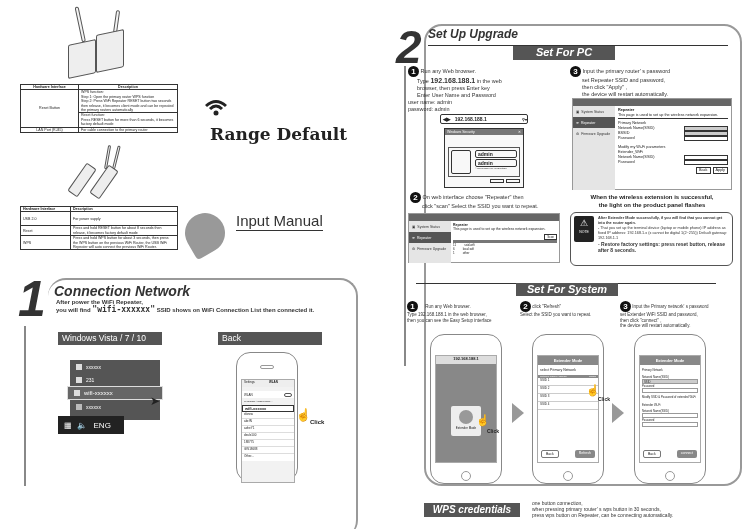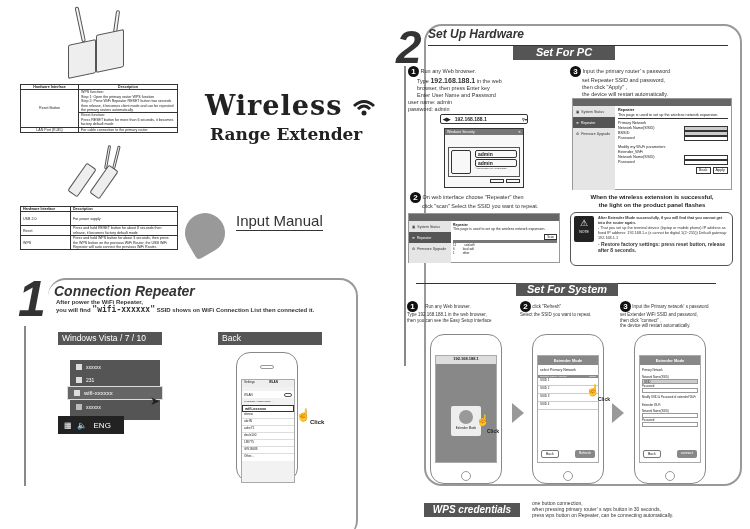--- a/index.html
+++ b/index.html
@@ -96,36 +96,35 @@
         <td>
           <div>Press and hold WPS button for about 3 seconds, then press</div>
           <div>the WPS button on the previous WiFi Router, the USB WiFi</div>
           <div>Repeater will auto connect the previous WiFi Router.</div>
         </td>
       </tr>
 </tbody>
   </table>
 
 <div class="abs title-logo" style="left:205px;top:90px;font-size:27px;letter-spacing:1px">
-  <span>Wireless</span>
   <svg width="22" height="18" viewBox="0 0 22 18" style="vertical-align:middle">
       <path d="M1 7 Q11 -2 21 7" stroke="#222" stroke-width="3" fill="none"></path>
       <path d="M5 10 Q11 4 17 10" stroke="#222" stroke-width="3" fill="none"></path>
       <circle cx="11" cy="14" r="2.5" fill="#222"></circle>
     </svg>
 </div>
-<div class="abs title-logo" style="left:210px;top:124px;font-size:17px">Range Extender</div>
+<div class="abs title-logo" style="left:210px;top:124px;font-size:17px">Range Default</div>
 
 <div class="abs" style="left:185px;top:213px;width:40px;height:40px;background:#999;border-radius:50% 50% 50% 10%;transform:rotate(-30deg)"></div>
 <div class="abs" style="left:236px;top:212px;font-size:15px;color:#333;border-bottom:1px solid #333;padding-bottom:1px">Input Manual</div>
 
 <div class="abs section-box" style="left:48px;top:278px;width:310px;height:260px;"></div>
 <div class="abs" style="left:24px;top:326px;width:2px;height:160px;background:#888"></div>
 <div class="abs bignum" style="left:18px;top:270px;font-size:50px">1</div>
-<div class="abs sec-title" style="left:54px;top:283px;font-size:14px">Connection Repeater</div>
+<div class="abs sec-title" style="left:54px;top:283px;font-size:14px">Connection Network</div>
 <div class="abs" style="left:56px;top:298px;font-size:6px;line-height:8px;font-weight:bold;color:#333">
   <div>After power the WiFi Repeater,</div>
   <div><span>you will find</span> <span style="font-size:8px;font-family:'DejaVu Sans Mono',monospace">"wifi-xxxxxx"</span> <span>SSID shows on WiFi Connection List then connected it.</span></div>
 </div>
 
 <div class="abs darkbar" style="left:58px;top:332px;width:104px;height:13px;font-size:8.5px;padding:1px 4px">Windows Vista / 7 / 10</div>
 <div class="abs darkbar" style="left:218px;top:332px;width:104px;height:13px;font-size:8.5px;padding:1px 4px">Back</div>
 
 <div class="abs" style="left:70px;top:360px;width:90px;height:60px;background:#555;">
   <div style="height:13px;display:flex;align-items:center;padding-left:6px;color:#fff;font-size:5px;gap:4px">
@@ -174,21 +173,21 @@
     <div style="height:7px;background:#fff;border-bottom:1px solid #ddd;font-size:3px;padding:0 2px">GW18688</div>
     <div style="height:7px;background:#fff;font-size:3px;padding:0 2px">Other...</div>
   </div>
 </div>
 <div class="abs" style="left:296px;top:408px;font-size:12px">☝</div>
 <div class="abs bold" style="left:310px;top:419px;font-size:6px">Click</div>
 
 <div class="abs section-box" style="left:424px;top:24px;width:318px;height:462px;border-bottom:2px solid #999;border-radius:18px 18px 18px 18px;border-left:2px solid #999"></div>
 <div class="abs" style="left:404px;top:66px;width:2px;height:300px;background:#888"></div>
 <div class="abs bignum" style="left:396px;top:20px;font-size:46px">2</div>
-<div class="abs sec-title" style="left:428px;top:27px;font-size:12px">Set Up Hardware</div>
+<div class="abs sec-title" style="left:428px;top:27px;font-size:12px">Set Up Upgrade</div>
 <div class="abs" style="left:428px;top:45px;width:300px;height:1px;background:#333"></div>
 <div class="abs darkbar sec-title" style="left:513px;top:46px;width:102px;height:14px;font-size:11px;text-align:center;color:#fff">Set For PC</div>
 
 <div class="abs" style="left:408px;top:66px;font-size:5.5px;line-height:7px;color:#333">
   <div><span class="stepnum">1</span> <span>Run any Web browser.</span></div>
   <div style="padding-left:9px"><span>Type</span> <b style="font-size:7px">192.168.188.1</b> <span>in the web</span></div>
   <div style="padding-left:9px">browser, then press Enter key</div>
   <div style="padding-left:9px">Enter User Name and Password</div>
   <div>user name:   admin</div>
   <div>password:     admin</div>

